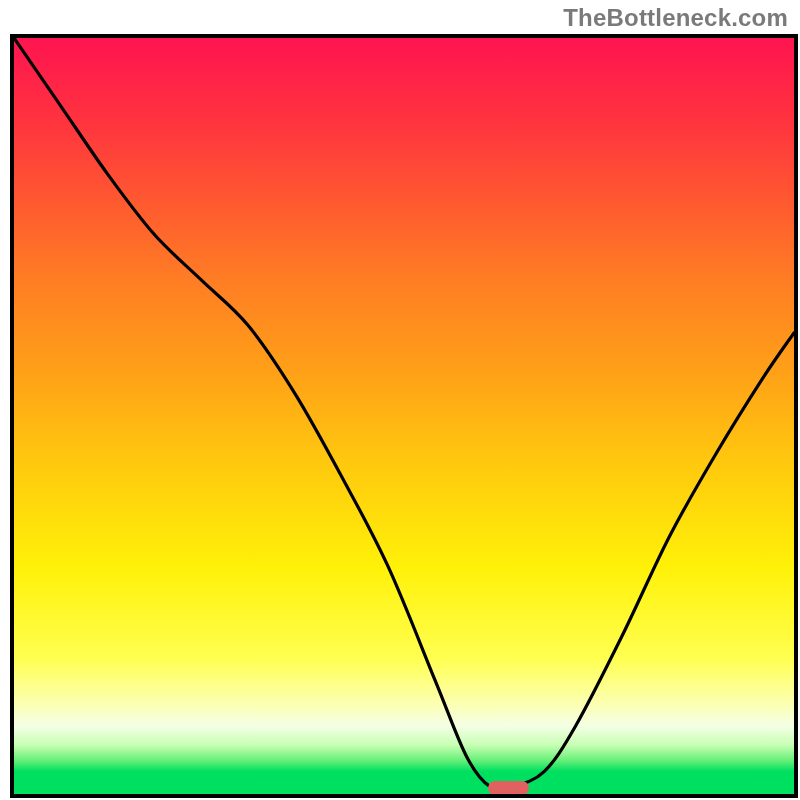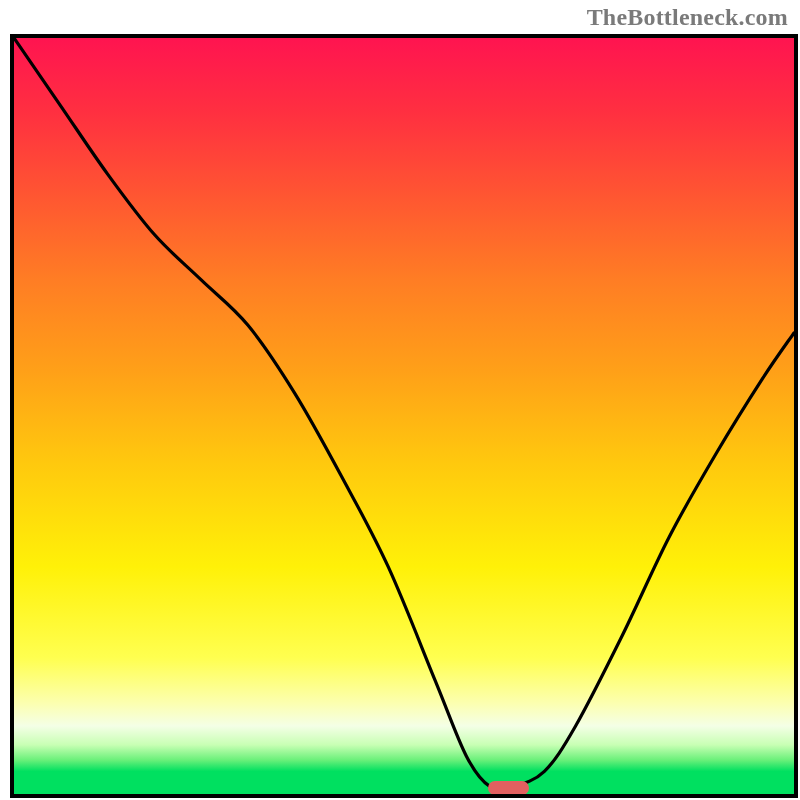--- a/index.html
+++ b/index.html
@@ -12,21 +12,21 @@
   }
   .stage {
     position: relative;
     width: 800px;
     height: 800px;
   }
   .watermark {
     position: absolute;
     top: 4px;
     right: 12px;
-    font-family: Liberation Serif, serif;
+    font-family: Liberation Sans, sans-serif;
     font-size: 24px;
     font-weight: bold;
     color: #7a7a7a;
     letter-spacing: 0.2px;
     z-index: 10;
     user-select: none;
   }
   .plot {
     position: absolute;
     left: 10px;

